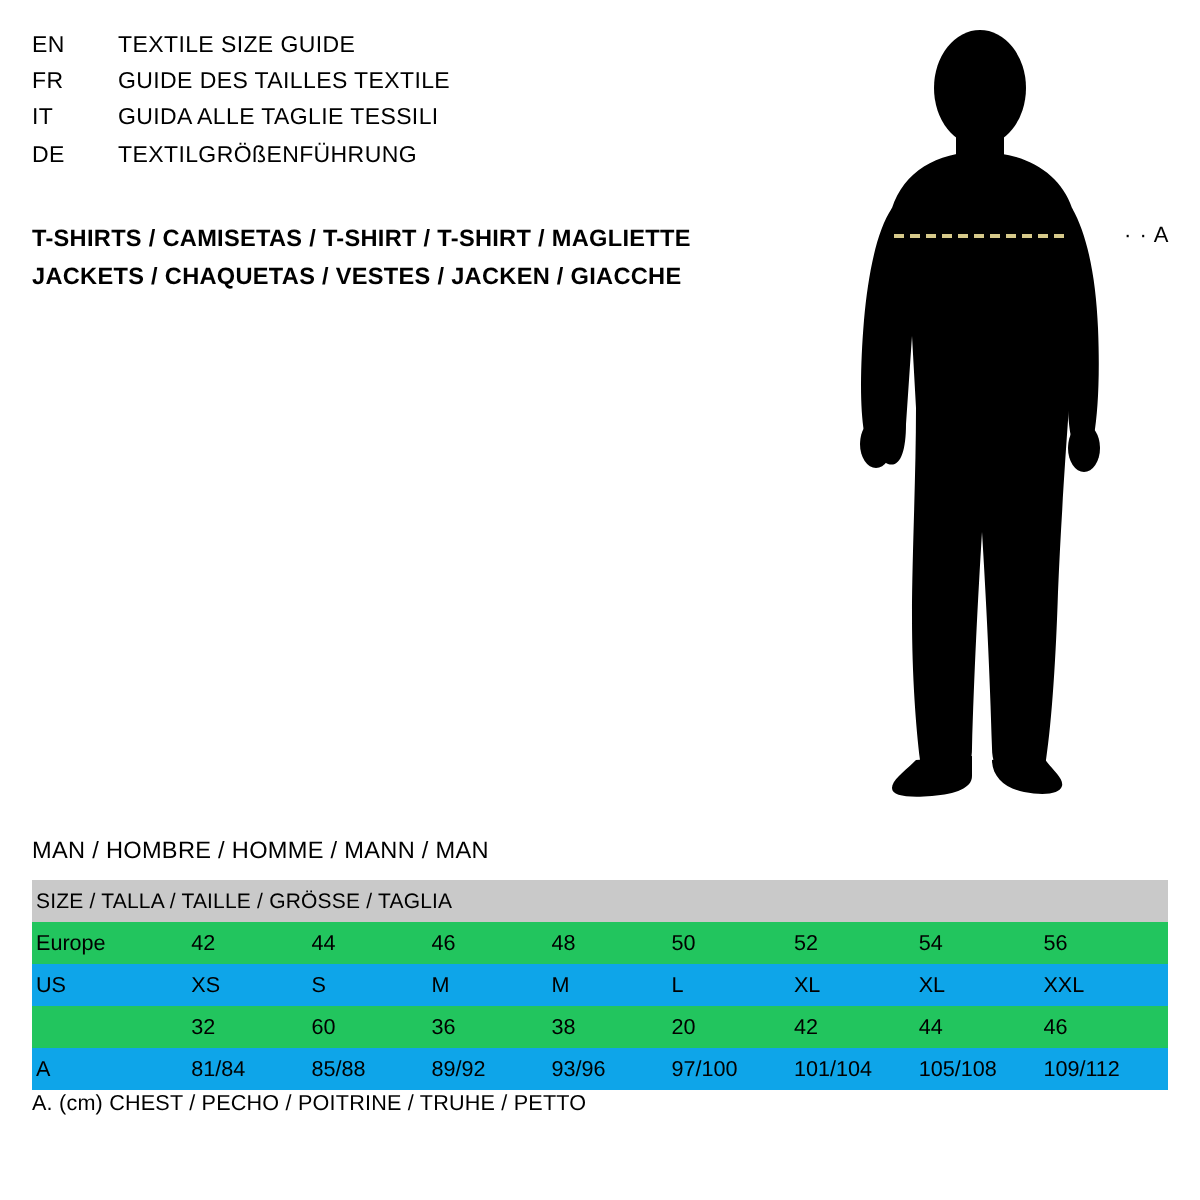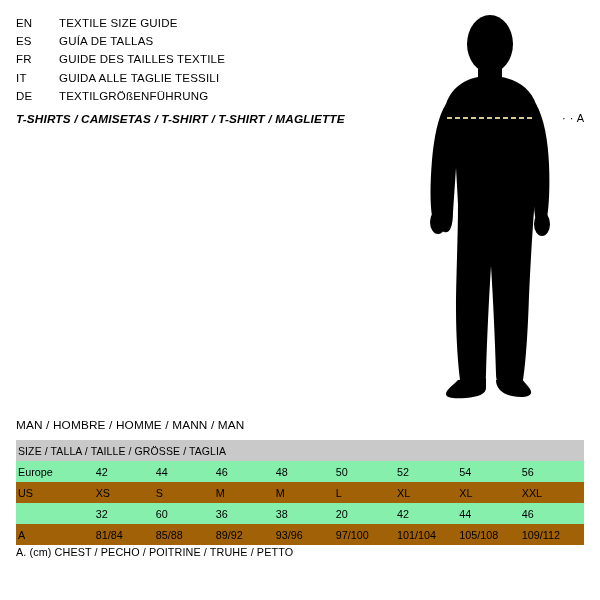--- a/index.html
+++ b/index.html
@@ -42,21 +42,20 @@
   .lang-text {
     flex: 1 1 auto;
   }
 
   
   .cat-block {
     position: absolute;
     left: 16px;
     top: 110px;
     width: 400px;
-    font-style: italic;
   }
   .cat-line {
     font-size: 11.8px;
     font-weight: bold;
     line-height: 19px;
     letter-spacing: 0.15px;
     white-space: nowrap;
   }
 
   
@@ -100,24 +99,24 @@
     padding: 3px 0 3px 0;
     vertical-align: middle;
     height: 15px;
   }
   .row-head td {
     background: #c9c9c9;
     font-size: 10.5px;
     letter-spacing: 0.1px;
   }
   .row-alt td {
-    background: #a16207;
+    background: #0ea5e9;
   }
   .row-plain td {
-    background: #86efac;
+    background: #22c55e;
   }
   .col-label {
     width: 88px;
     padding-left: 2px !important;
   }
   .col-val {
     width: 68px;
     text-align: left;
   }
   .head-span {
@@ -137,39 +136,36 @@
 <body>
 
 <div class="page">
 
   <div class="lang-block">
     <div class="lang-row">
       <span class="lang-code">EN</span>
       <span class="lang-text">TEXTILE SIZE GUIDE</span>
     </div>
     <div class="lang-row">
-      <span class="lang-code">ES</span>
-      <span class="lang-text">GUÍA DE TALLAS</span>
-    </div>
-    <div class="lang-row">
       <span class="lang-code">FR</span>
       <span class="lang-text">GUIDE DES TAILLES TEXTILE</span>
     </div>
     <div class="lang-row">
       <span class="lang-code">IT</span>
       <span class="lang-text">GUIDA ALLE TAGLIE TESSILI</span>
     </div>
     <div class="lang-row">
       <span class="lang-code">DE</span>
       <span class="lang-text">TEXTILGRÖßENFÜHRUNG</span>
     </div>
   </div>
 
   <div class="cat-block">
     <div class="cat-line">T-SHIRTS / CAMISETAS / T-SHIRT / T-SHIRT / MAGLIETTE</div>
+    <div class="cat-line">JACKETS / CHAQUETAS / VESTES / JACKEN / GIACCHE</div>
   </div>
 
   <div class="figure-wrap">
     <svg class="figure-svg" width="210" height="400" viewBox="0 0 210 400">
 
       <ellipse cx="100" cy="36" rx="23" ry="29" fill="#000000"></ellipse>
 
       <rect x="88" y="58" width="24" height="16" fill="#000000"></rect>
 
       <path d="M100 68

